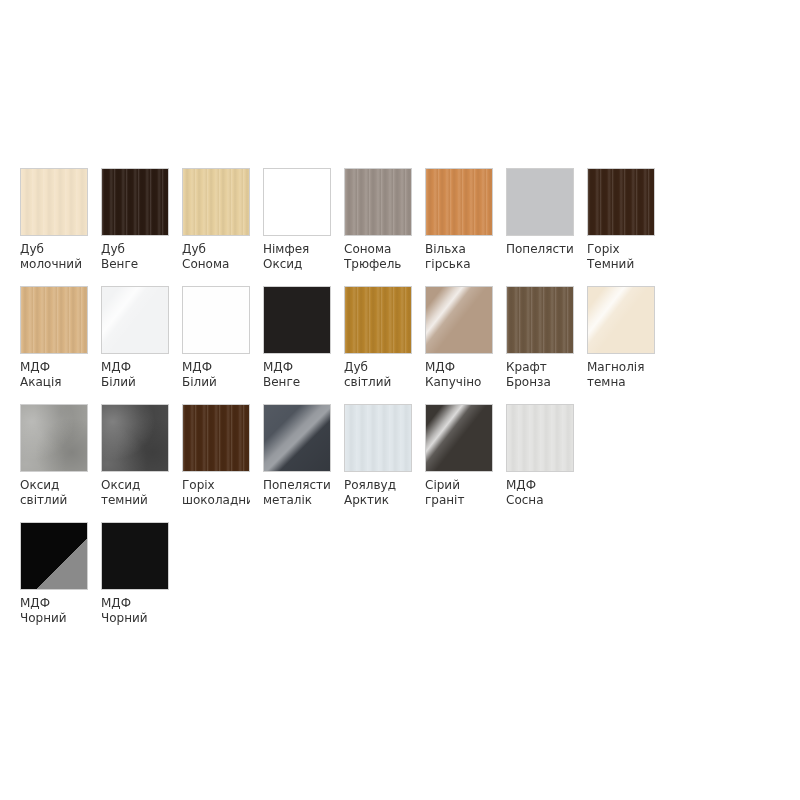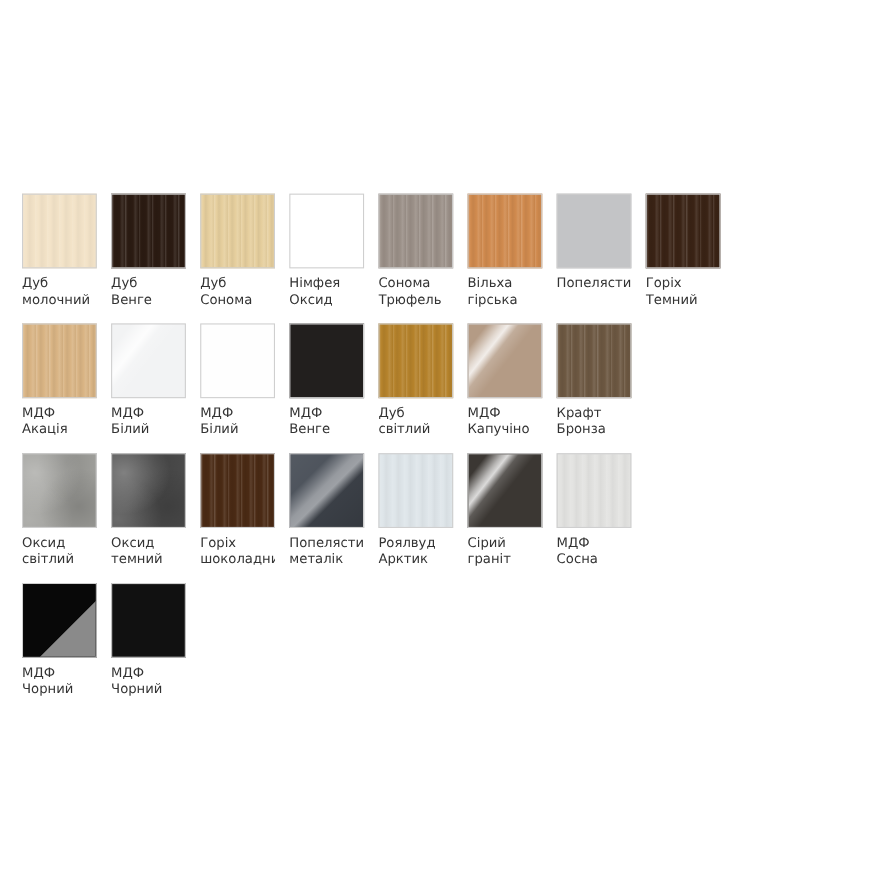--- a/index.html
+++ b/index.html
@@ -20,21 +20,21 @@
     position: absolute;
     left: 0;
     top: 0;
     width: 800px;
     height: 800px;
   }
 
   .swatch-grid {
     position: absolute;
     left: 20px;
-    top: 176px;
+    top: 168px;
     width: 760px;
   }
 
   .swatch-row {
     display: flex;
     height: 118px;
   }
 
   .swatch-cell {
     width: 68px;
@@ -259,20 +259,27 @@
             <span class="ln">Капучіно</span>
           </div>
         </div>
         <div class="swatch-cell">
           <div class="swatch-tile grain-v" style="background-color: rgb(109, 88, 66);"></div>
           <div class="swatch-label">
             <span class="ln">Крафт</span>
             <span class="ln">Бронза</span>
           </div>
         </div>
+        <div class="swatch-cell">
+          <div class="swatch-tile gloss" style="background-color: rgb(242, 230, 210);"></div>
+          <div class="swatch-label">
+            <span class="ln">Магнолія</span>
+            <span class="ln">темна</span>
+          </div>
+        </div>
       </div>
       <div class="swatch-row">
         <div class="swatch-cell">
           <div class="swatch-tile mottle" style="background-color: rgb(157, 157, 153);"></div>
           <div class="swatch-label">
             <span class="ln">Оксид</span>
             <span class="ln">світлий</span>
           </div>
         </div>
         <div class="swatch-cell">

